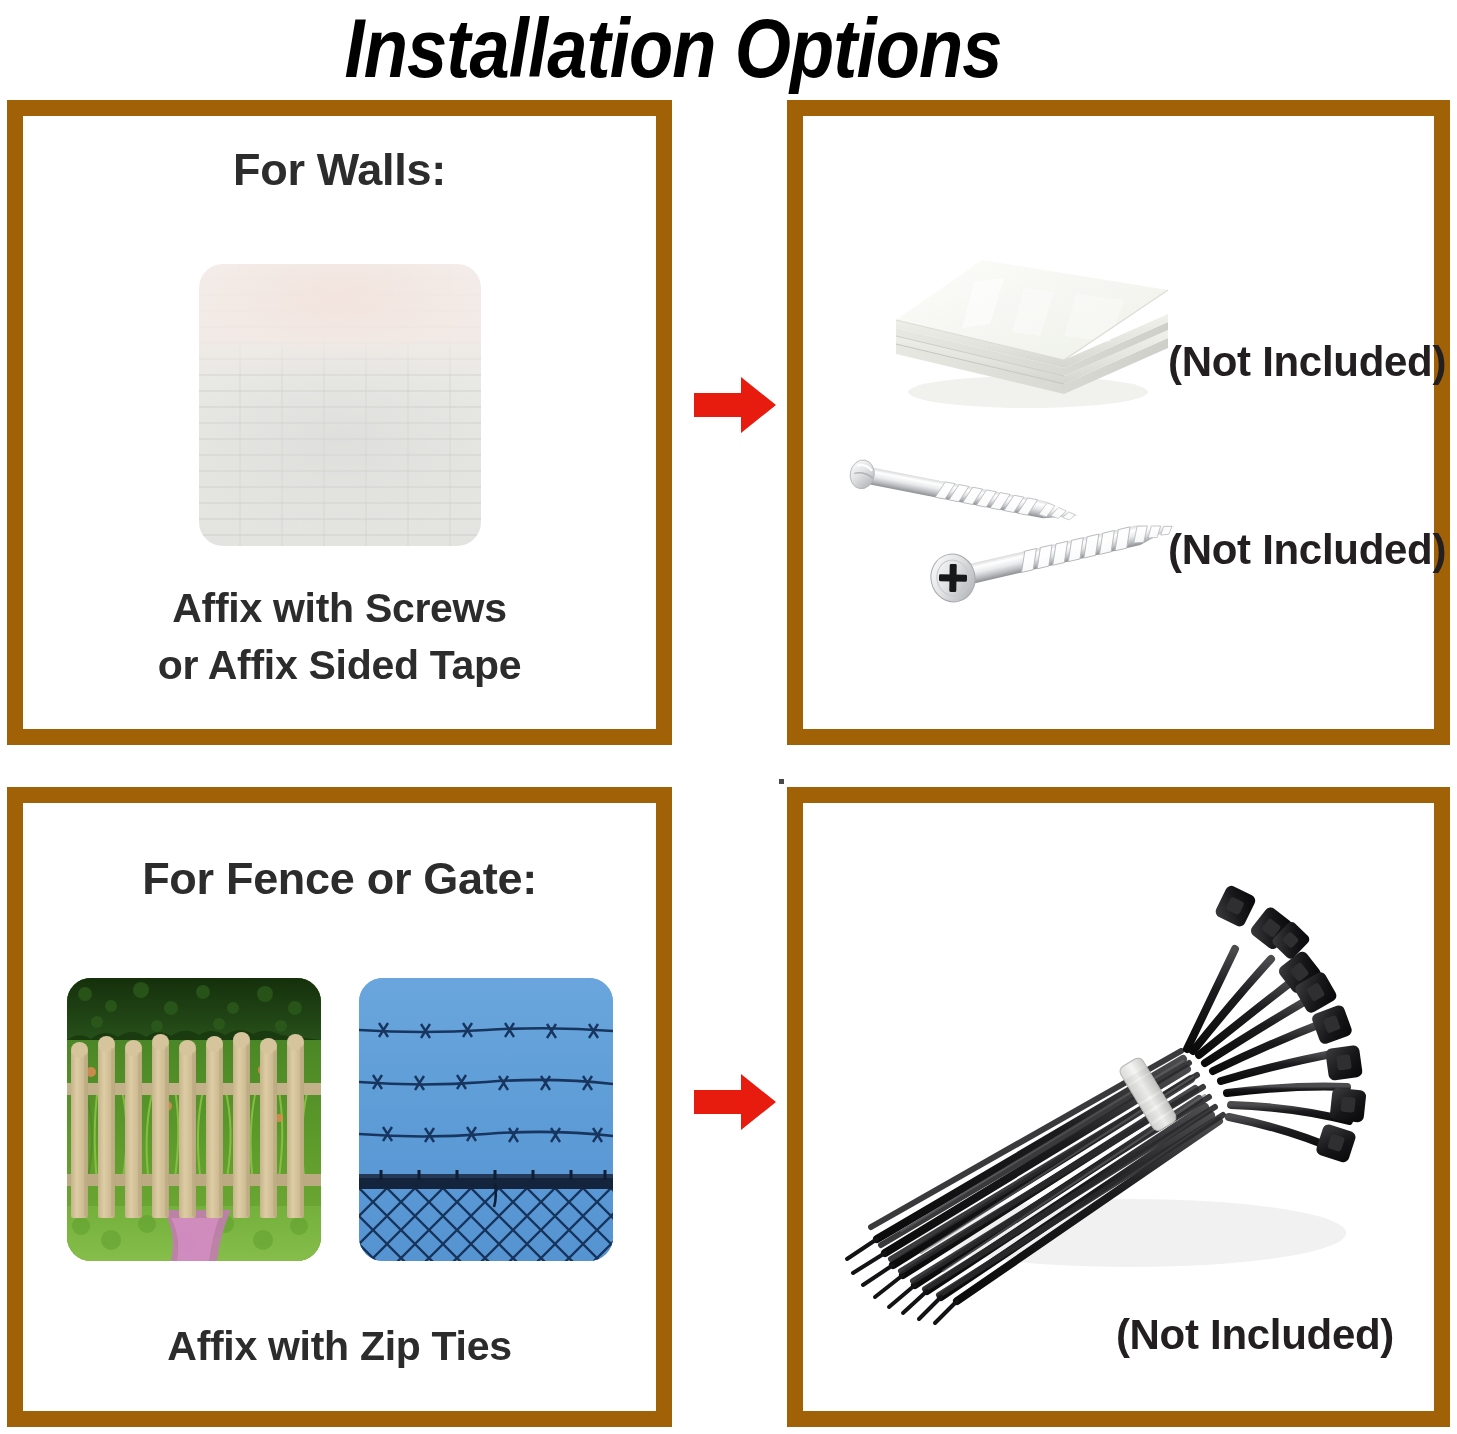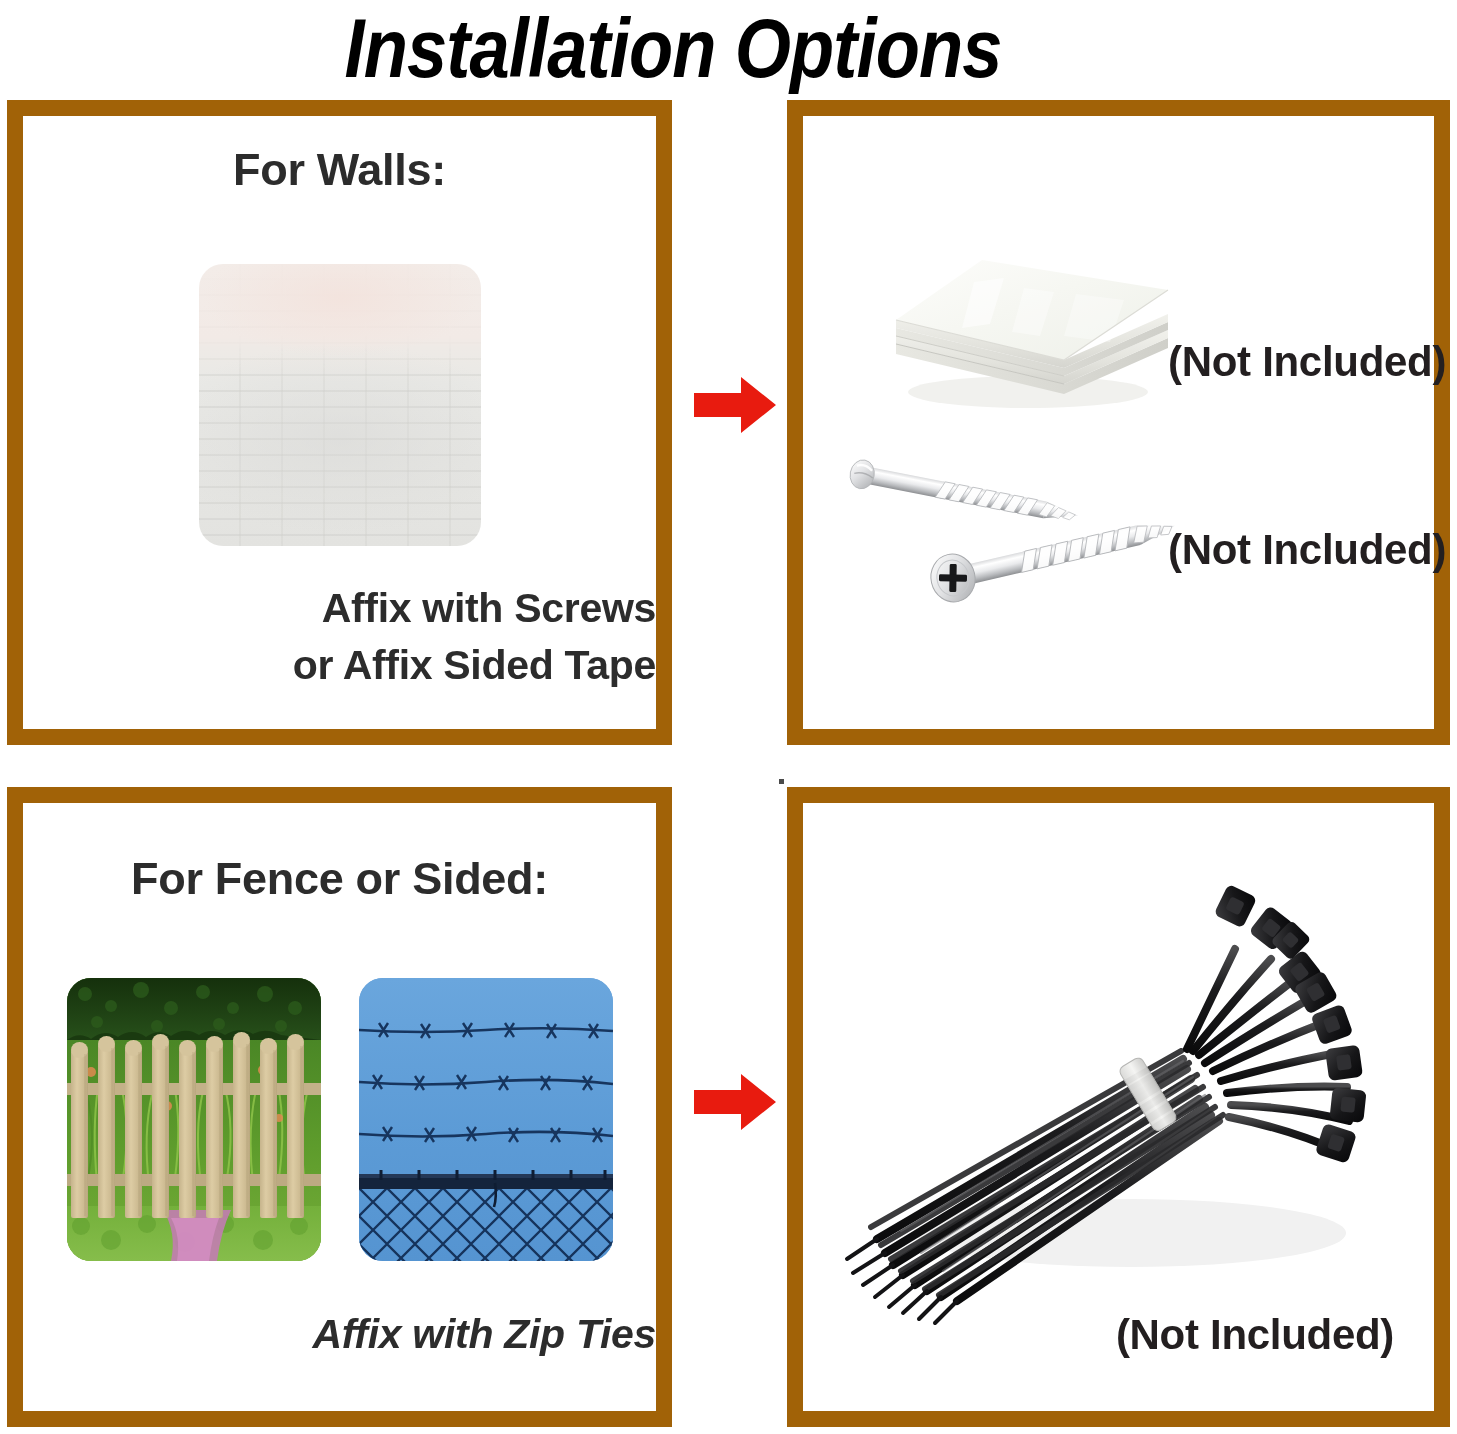--- a/index.html
+++ b/index.html
@@ -68,29 +68,29 @@
     color: #2c2c2c;
     letter-spacing: -0.3px;
   }
   .heading-walls  { top: 28px; }
   .heading-fence  { top: 50px; }
 
   .panel-caption {
     position: absolute;
     left: 0;
     width: 100%;
-    text-align: right;
+    text-align: center;
     font-size: 41px;
     font-weight: bold;
     color: #2c2c2c;
     line-height: 57px;
     letter-spacing: -0.3px;
   }
   .caption-walls { bottom: 35px; }
-  .caption-fence { bottom: 48px; font-style: italic; }
+  .caption-fence { bottom: 36px; }
 
   .not-included {
     position: absolute;
     font-size: 42px;
     font-weight: bold;
     color: #231f20;
     letter-spacing: -0.3px;
     white-space: nowrap;
   }
   .ni-tape   { left: 365px; top: 222px; }
@@ -360,21 +360,21 @@
     </div>
 
     <div class="not-included ni-screw">(Not Included)</div>
 
   </div>
 </div>
 
 <div class="panel panel-bl">
   <div class="panel-inner">
 
-    <div class="panel-heading heading-fence">For Fence or Sided:</div>
+    <div class="panel-heading heading-fence">For Fence or Gate:</div>
 
     <div class="fence-row">
 
       <div class="fence-photo picket-photo">
         <svg viewBox="0 0 254 283" width="254" height="283" preserveAspectRatio="none">
           <defs>
             <linearGradient id="hedge" x1="0" y1="0" x2="0" y2="1">
               <stop offset="0%" stop-color="#15300c"></stop>
               <stop offset="100%" stop-color="#27501a"></stop>
             </linearGradient>

